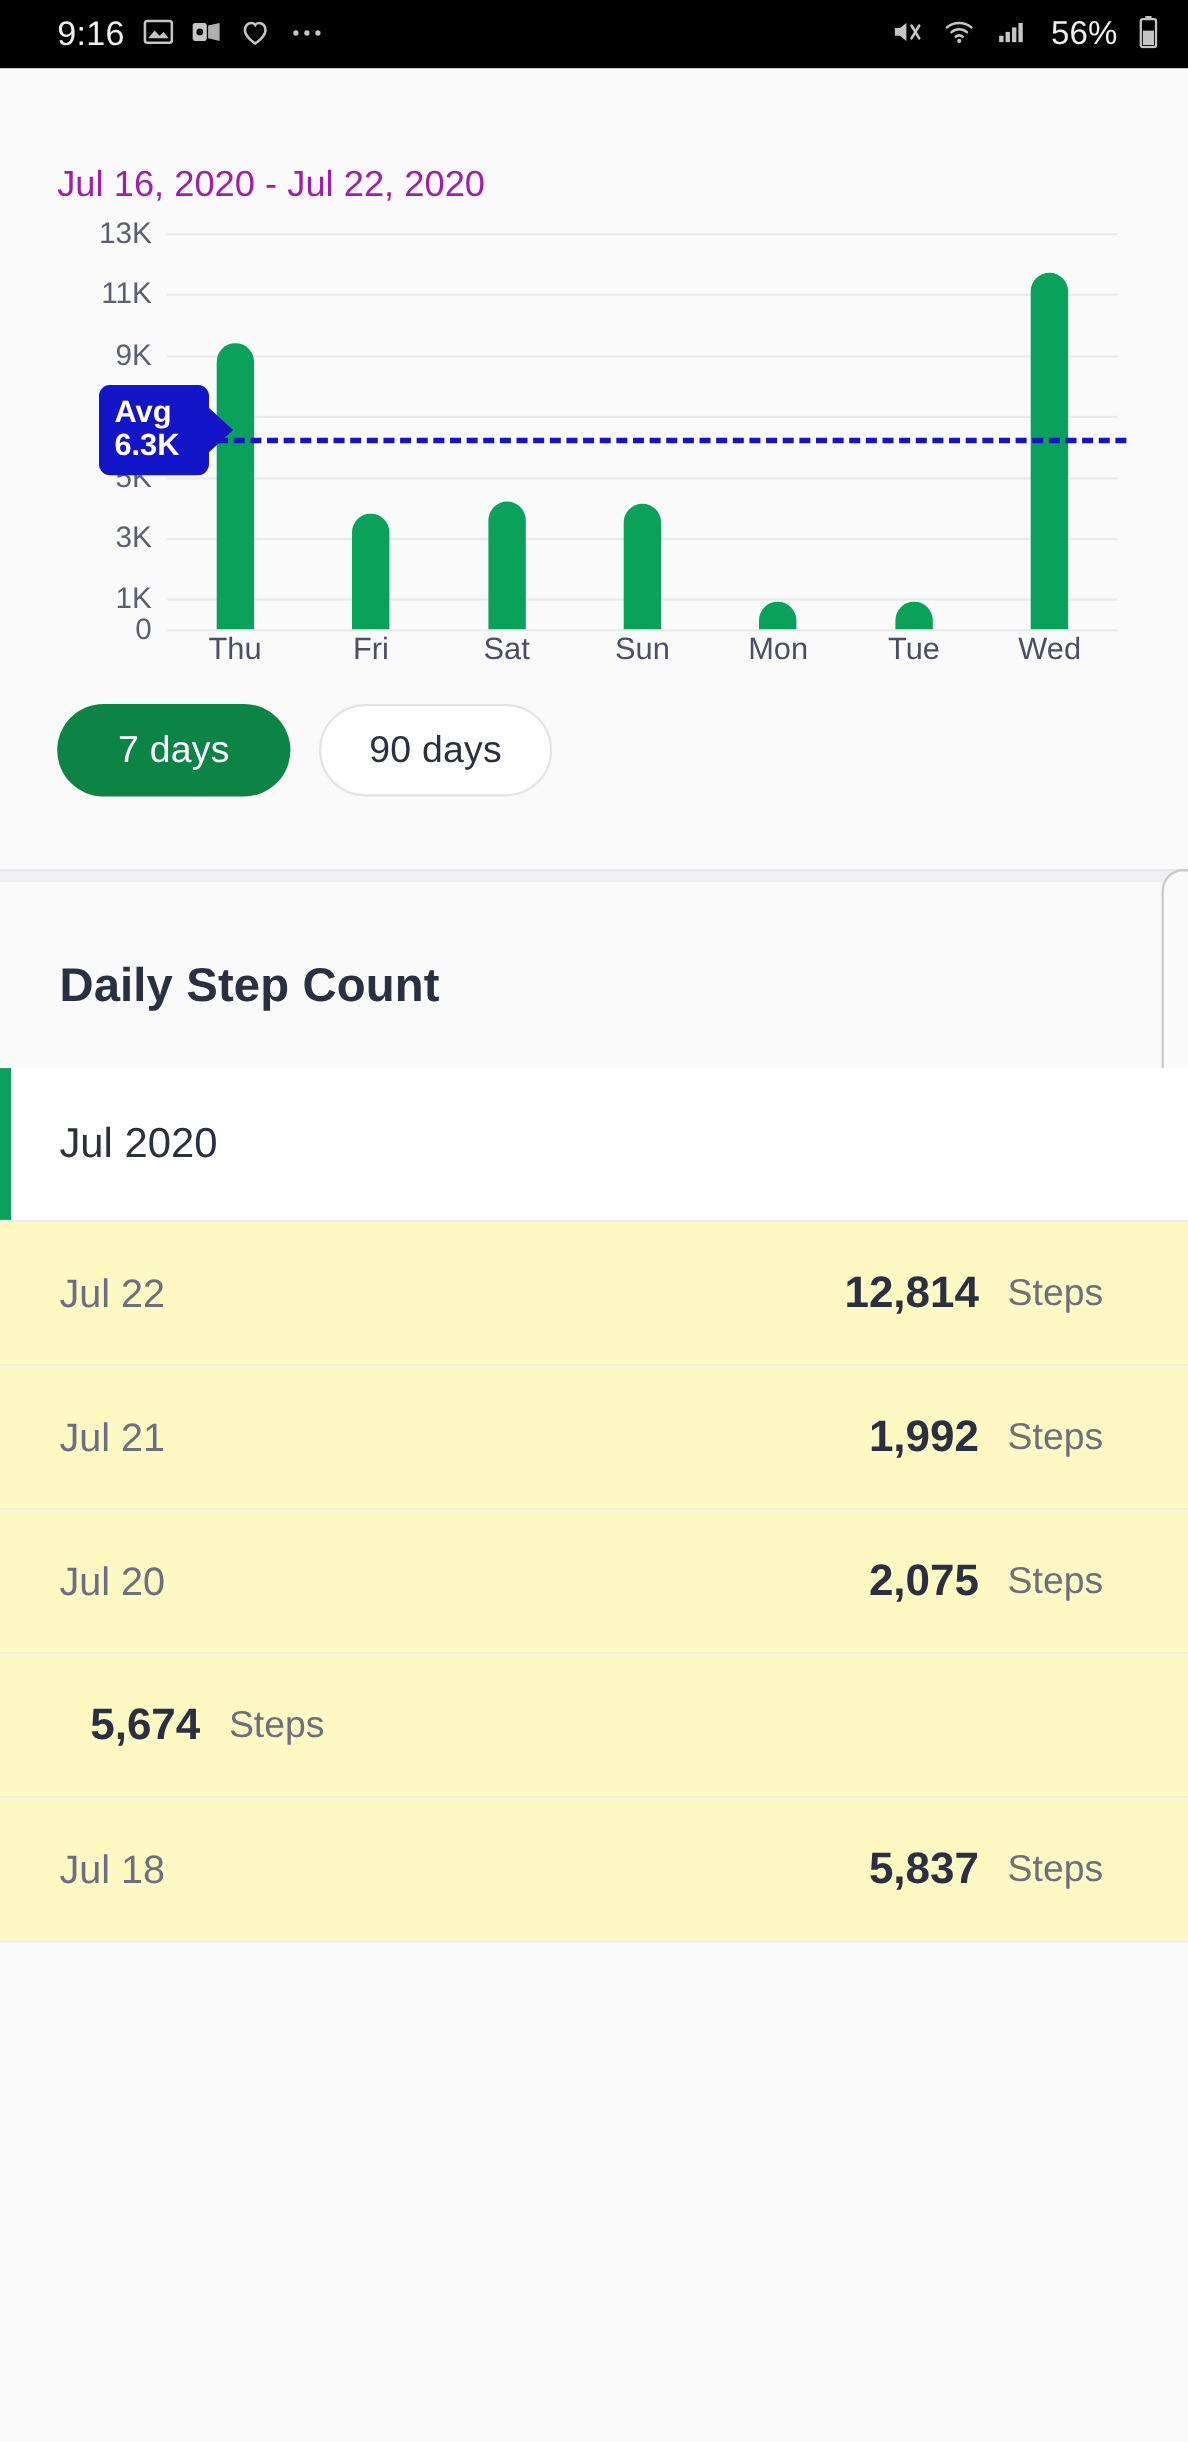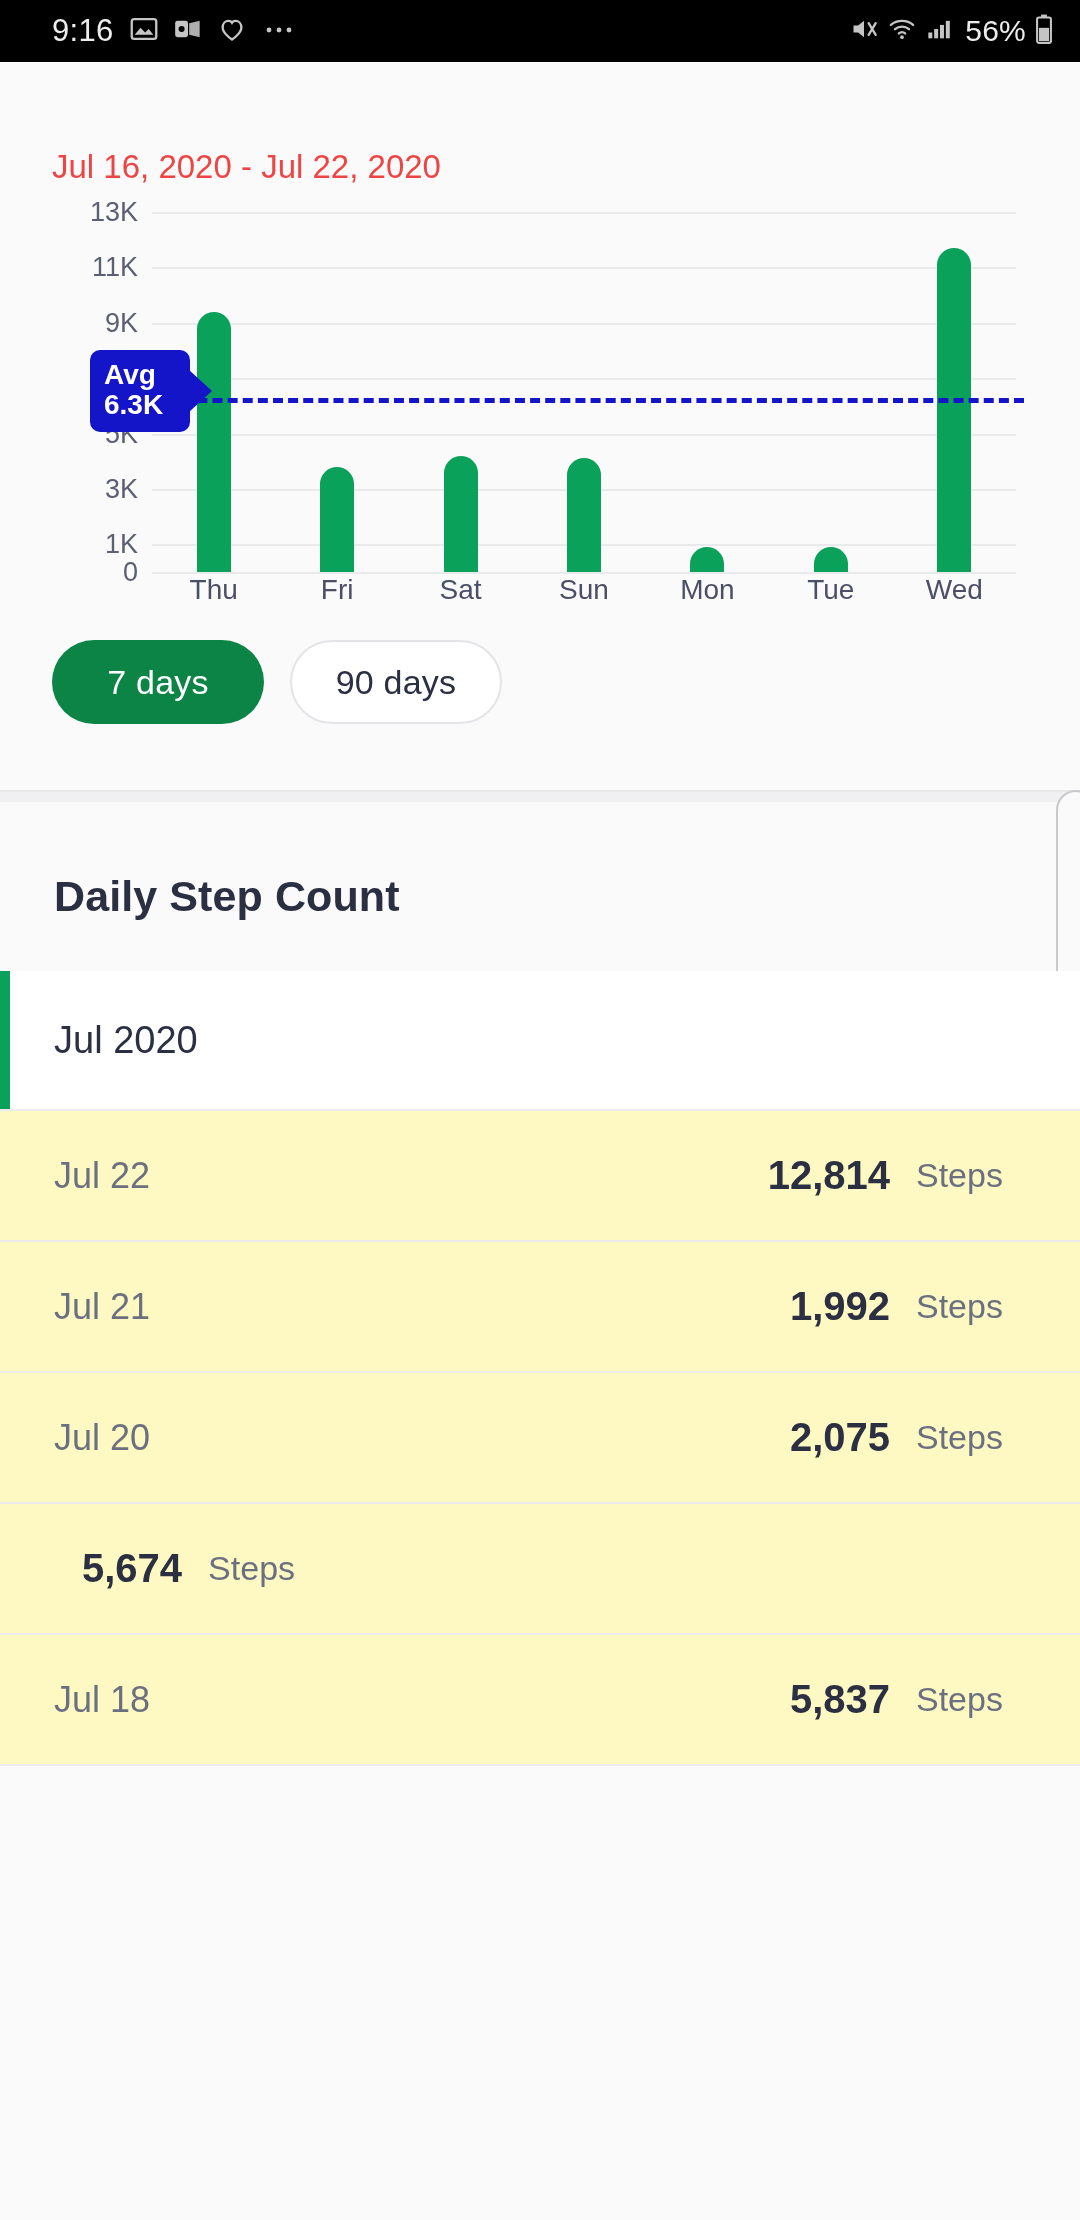--- a/index.html
+++ b/index.html
@@ -11,21 +11,21 @@
   }
   .screen { position: relative; width: 1080px; height: 2220px; background: #fafafa; }
 
   
   .statusbar {
     height: 62px; background: #000; color: #e8e8e8;
     display: flex; align-items: center; justify-content: space-between;
     padding: 0 26px 0 52px;
   }
   .sb-left { display: flex; align-items: center; gap: 16px; }
-  .sb-right { display: flex; align-items: center; gap: 8px; }
+  .sb-right { display: flex; align-items: center; gap: 18px; }
   .sb-time { font-size: 31px; letter-spacing: .3px; color: #ededed; }
   .sb-ico { display: inline-block; opacity: .92; }
   .sb-pct { font-size: 30px; color: #ededed; letter-spacing: .2px; margin-left: 2px; }
 
   
   .appbar {
     position: relative; height: 132px; background: #fafafa;
     display: flex; align-items: center;
   }
   .back-btn { position: absolute; left: 36px; top: 50%; transform: translateY(-50%);
@@ -36,21 +36,21 @@
   }
 
   
   .summary { padding: 72px 52px 0 52px; display: flex; }
   .sum-left { flex: 0 0 630px; }
   .sum-right { flex: 1; text-align: right; padding-right: 10px; }
   .avg-line { font-size: 62px; color: #2b2f42; line-height: 1.08; letter-spacing: -0.5px; }
   .avg-word { font-weight: 400; }
   .avg-num { font-weight: 700; }
   .total-num { font-size: 56px; font-weight: 700; color: #2b2f42; line-height: 1.12; letter-spacing: -0.3px; }
-  .sub-line { font-size: 33px; color: #ef4444; margin-top: 14px; font-weight: 400; }
+  .sub-line { font-size: 33px; color: #a21caf; margin-top: 14px; font-weight: 400; }
 
   
   .chart-wrap { position: relative; margin: 26px 0 0 0; height: 390px; }
   .chart {
     position: absolute; left: 52px; right: 64px; top: 0; height: 360px;
   }
   .ytick {
     position: absolute; left: 0; width: 86px; text-align: right;
     font-size: 27px; color: #5a5f73; transform: translateY(-50%);
   }

